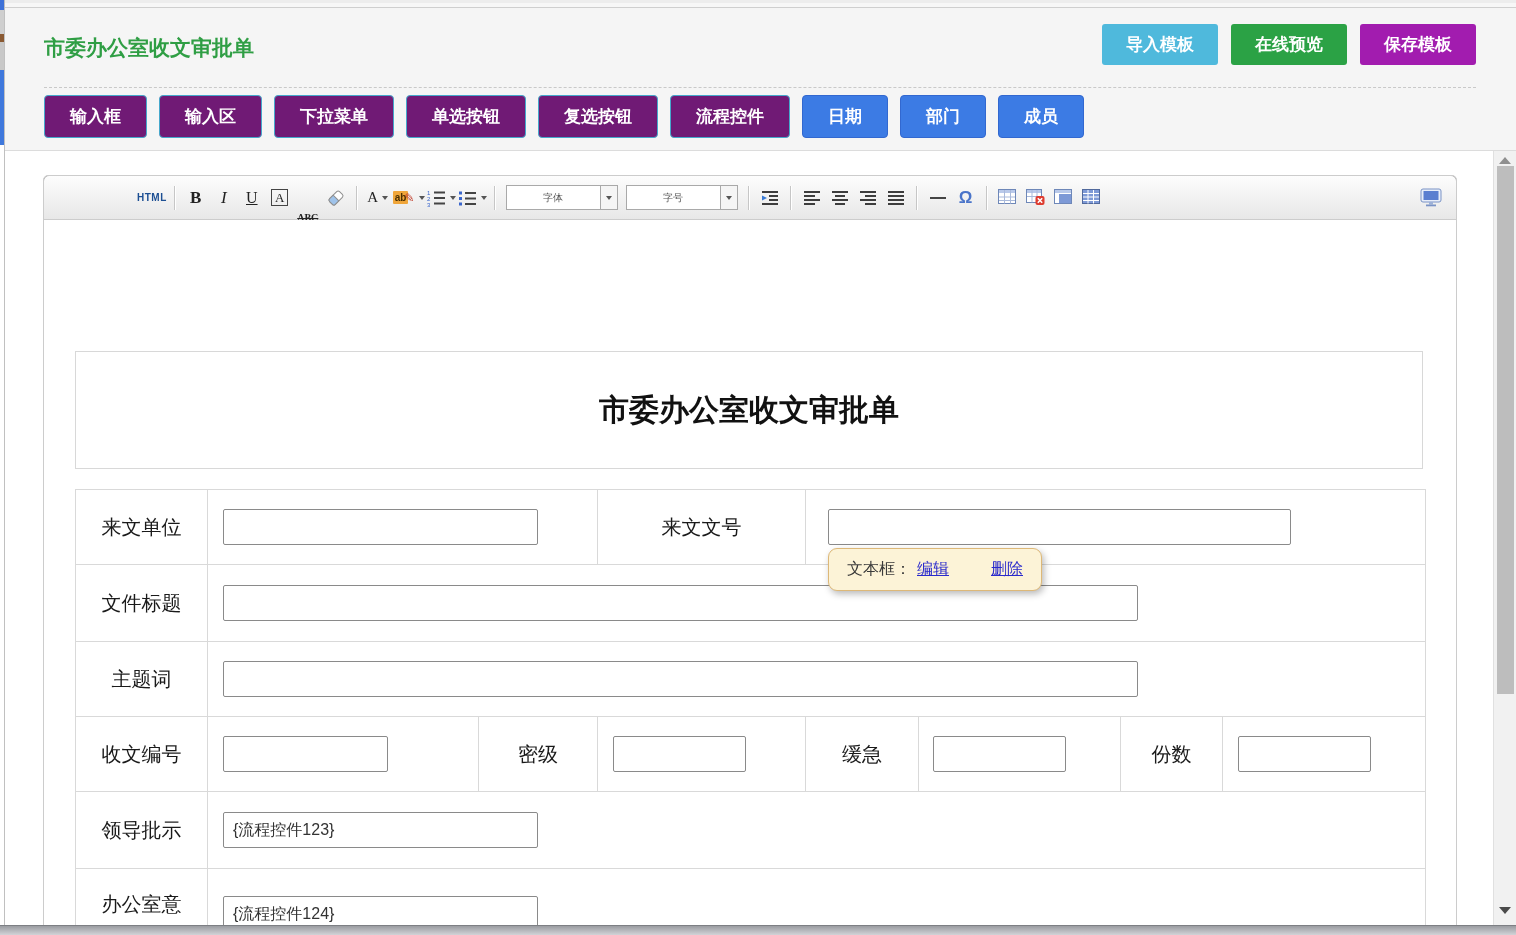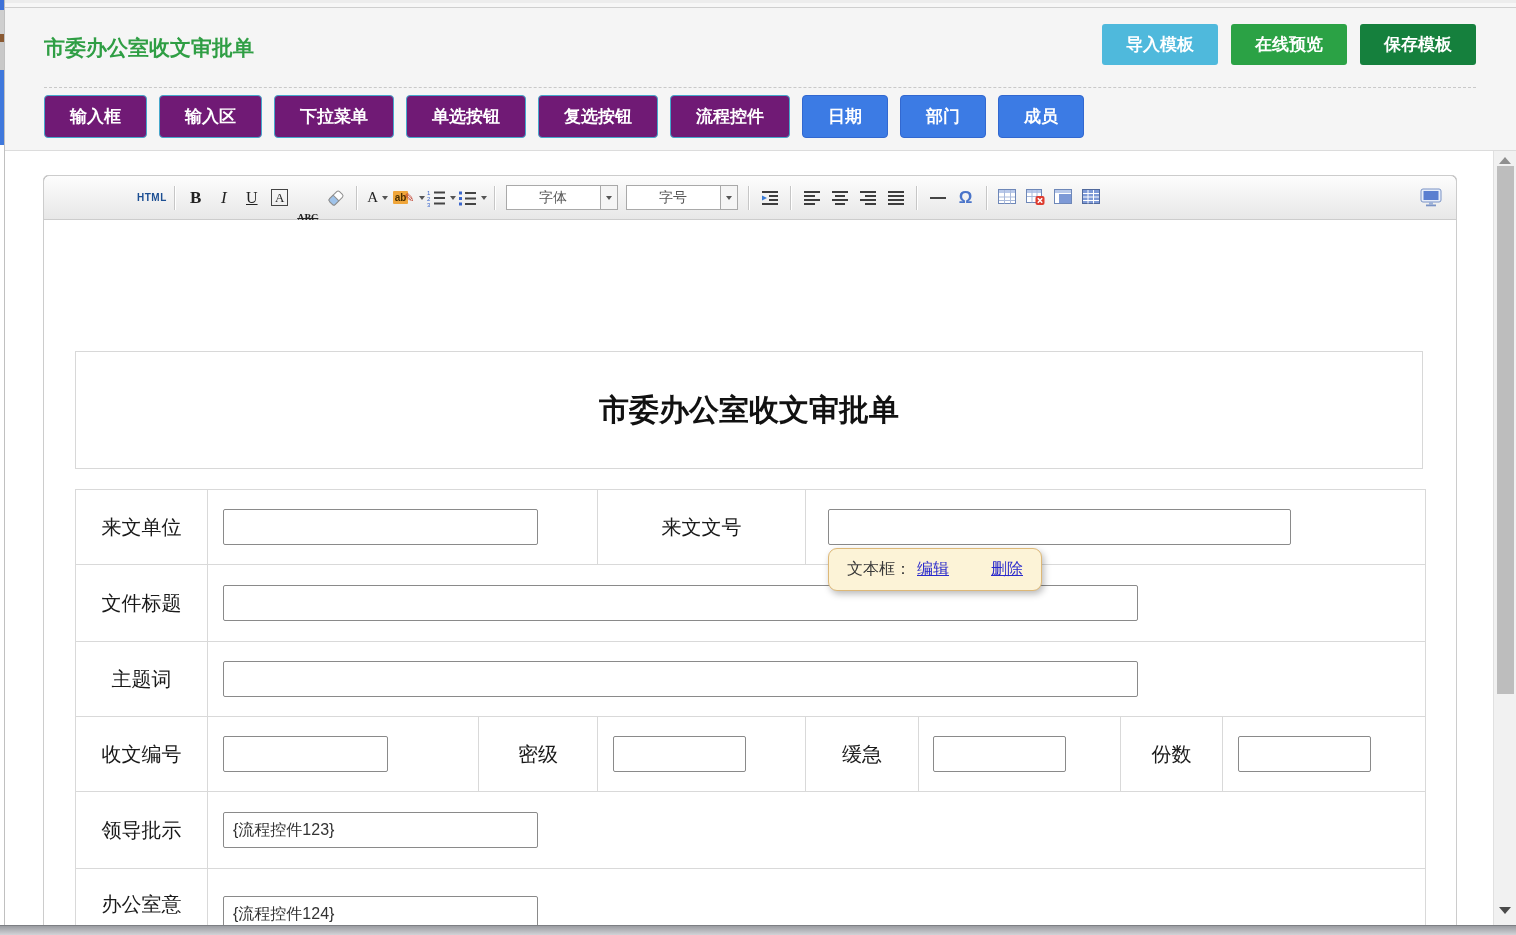--- a/index.html
+++ b/index.html
@@ -15,21 +15,21 @@
   .top-edge { position:absolute; left:5px; top:0; width:1511px; height:8px; background:#ededed; border-bottom:1px solid #cfcfcf; box-shadow:inset 0 -4px 0 #f7f7f7; }
 
   
   .page-header { position:absolute; left:5px; top:8px; width:1511px; height:80px; background:#f5f5f5; display:flex; align-items:center; }
   .page-header::after { content:""; position:absolute; left:39px; right:40px; bottom:0; border-bottom:1px dashed #c9c9c9; }
   .page-title { margin-left:39px; font-size:21px; font-weight:bold; color:#2f9e44; }
   .header-actions { position:absolute; right:40px; top:16px; display:flex; gap:13px; }
   .hbtn { height:41px; padding:0 24px; border:none; border-radius:3px; color:#fff; font-size:17px; font-weight:bold; font-family:inherit; cursor:pointer; }
   .hbtn.import { background:#4FB9DC; }
   .hbtn.preview { background:#2BA245; }
-  .hbtn.save { background:#15803d; }
+  .hbtn.save { background:#a21caf; }
 
   
   .widget-bar { position:absolute; left:5px; top:88px; width:1511px; height:62px; background:#f5f5f5; display:flex; gap:12px; padding:7px 0 0 39px; }
   .wbtn { height:43px; padding:0 25px; border-radius:4px; color:#fff; font-size:17px; font-weight:bold; font-family:inherit; cursor:pointer; }
   .wbtn.b-light { background:#701a75; border:1px solid #45a8cc; }
   .wbtn.b-dark { background:#3C7BE4; border:1px solid #3268d0; }
 
   
   .content-zone { position:absolute; left:5px; top:150px; width:1511px; height:775px; background:#fff; border-top:1px solid #dcdcdc; }
 
@@ -42,21 +42,21 @@
   .t-serif { font-family:"Liberation Serif","DejaVu Serif",serif; font-size:17px; color:#222; }
   .t-bold { font-weight:bold; }
   .t-italic { font-style:italic; }
   .t-under { text-decoration:underline; font-size:16px; }
   .t-boxA { font-size:13px; border:1px solid #444; padding:0 3px; line-height:15px; }
   .t-abc { font-size:10px; font-weight:bold; text-decoration:line-through;margin-top:40px; }
   .caret { width:0; height:0; border-left:3px solid transparent; border-right:3px solid transparent; border-top:4px solid #555; margin-left:4px; }
   .hilite-box { background:#f0a63a; font-size:10px; font-weight:bold; color:#4a2f00; padding:0 2px; line-height:13px; border-radius:1px; }
   .pencil { color:#c2402e; font-size:12px; margin-left:-4px; transform:rotate(0deg); }
   .tb-select { width:112px; height:25px; background:#fff; border:1px solid #a9a9a9; display:flex; align-items:center; margin:0 4px; cursor:pointer; }
-  .tb-select .lbl { flex:1; text-align:center; font-size:14px; color:#555; }
+  .tb-select .lbl { flex:1; text-align:center; font-size:10px; color:#555; }
   .tb-select .arr { width:17px; height:100%; border-left:1px solid #a9a9a9; background:#f5f5f5; display:flex; align-items:center; justify-content:center; }
   .fullscreen-wrap { margin-left:auto; margin-right:12px; }
   .editor-body { position:relative; height:705px; background:#fff; overflow:hidden; }
 
   
   .doc-title-box { position:absolute; left:31px; top:131px; width:1348px; height:118px; border:1px solid #d8d8d8; display:flex; align-items:center; justify-content:center; }
   .doc-title { font-size:30px; font-weight:bold; color:#111; }
   .doc-table { position:absolute; left:31px; top:269px; width:1350px; border-collapse:collapse; table-layout:fixed; }
   .doc-table td { border:1px solid #d9d9d9; vertical-align:middle; }
   .lbl-cell { text-align:center; font-size:20px; color:#1a1a1a; }

